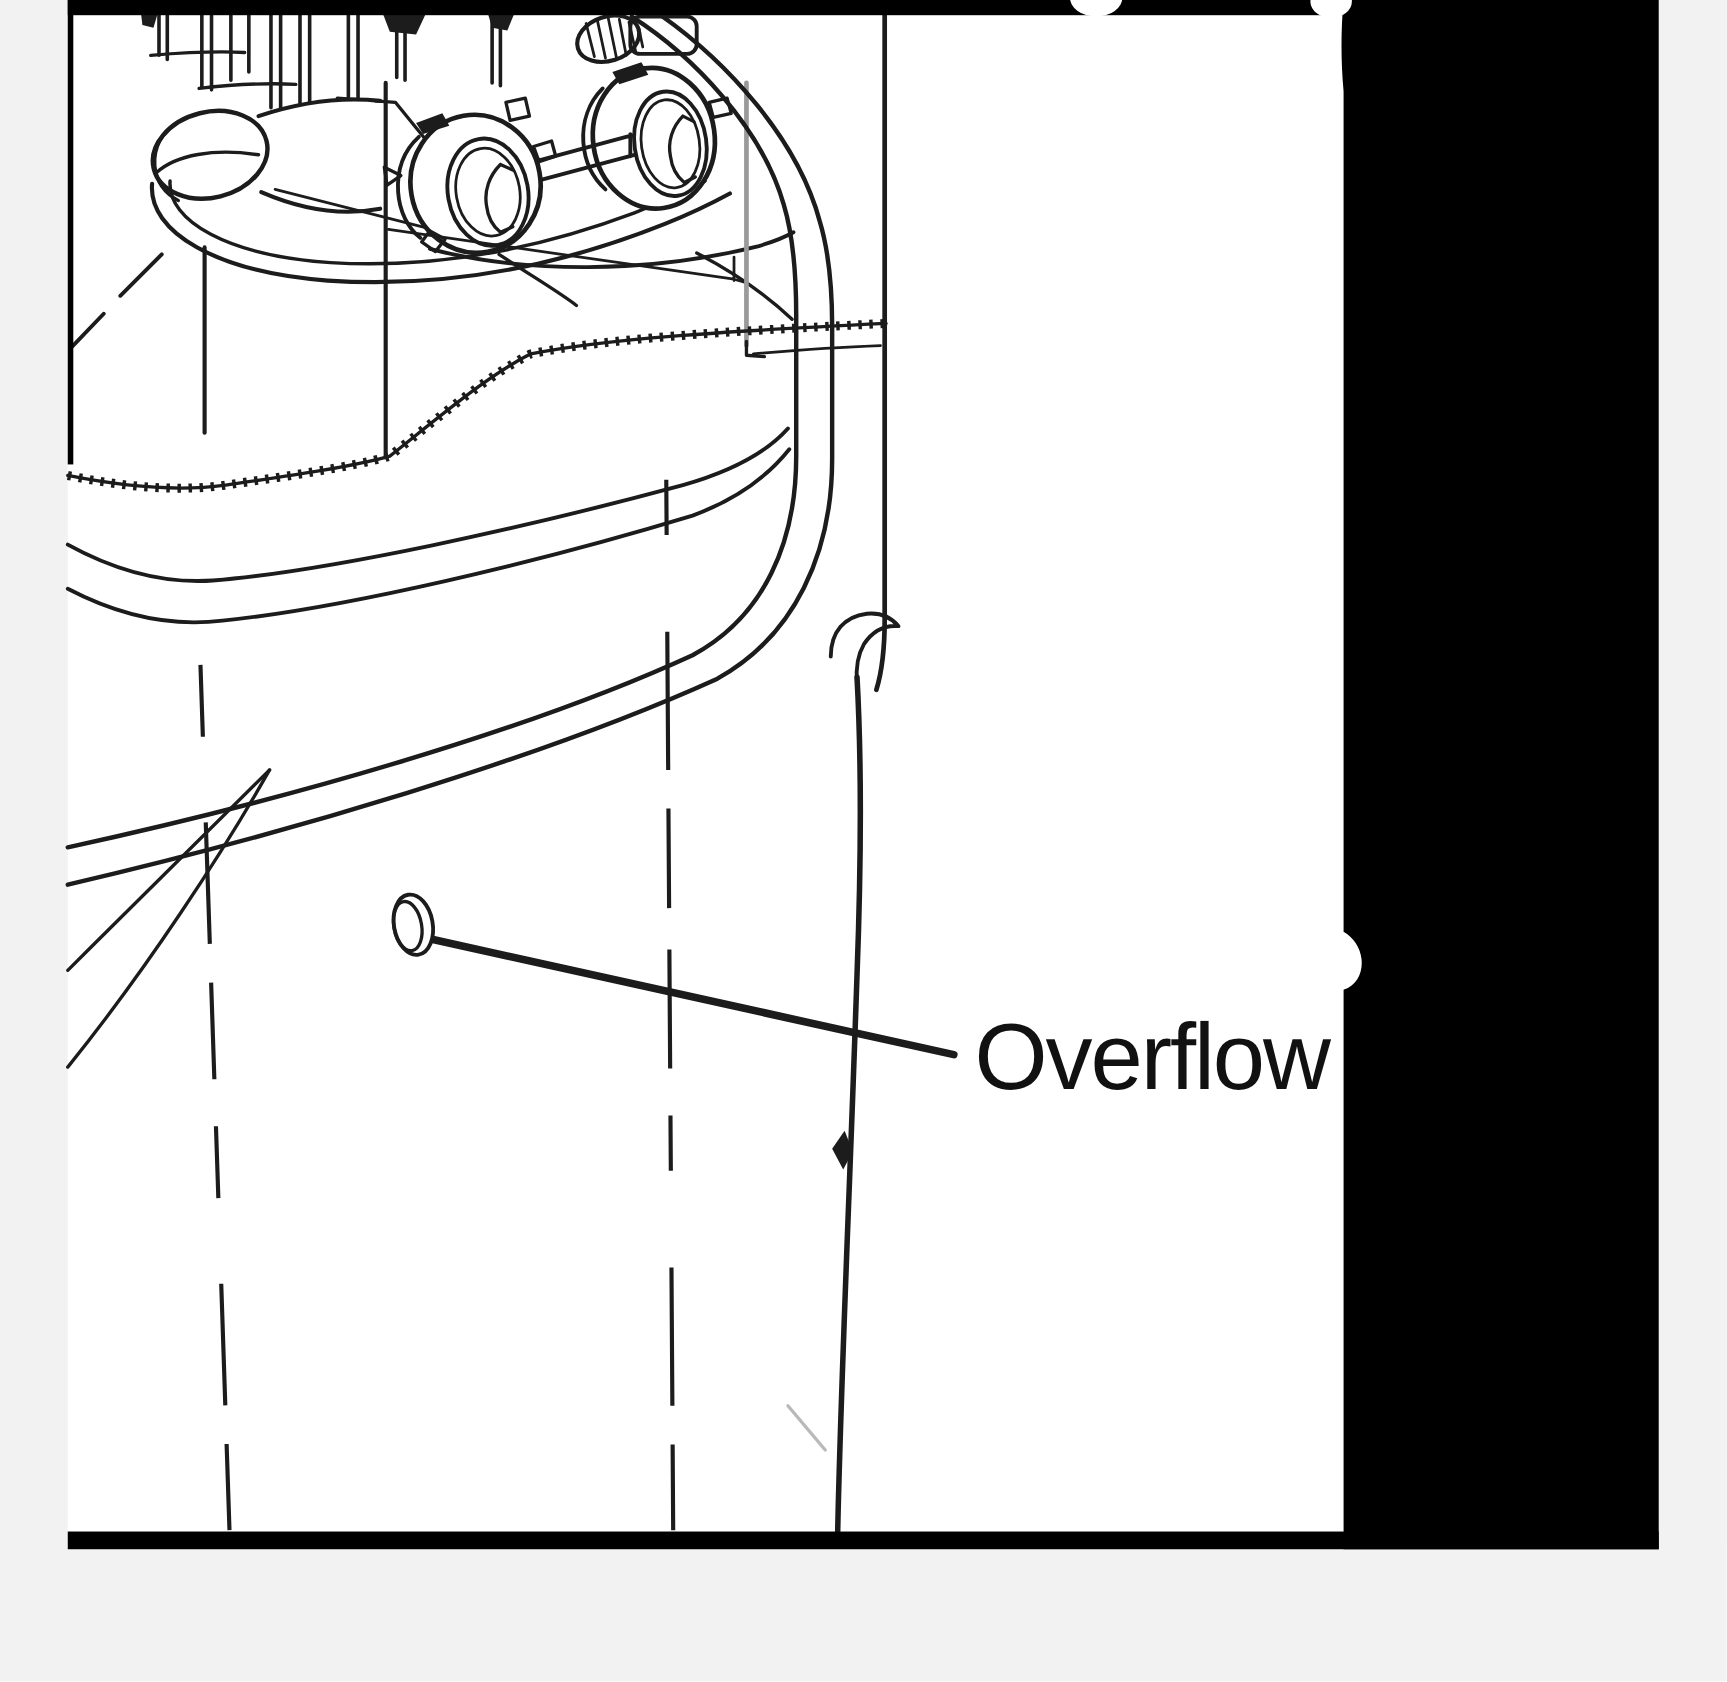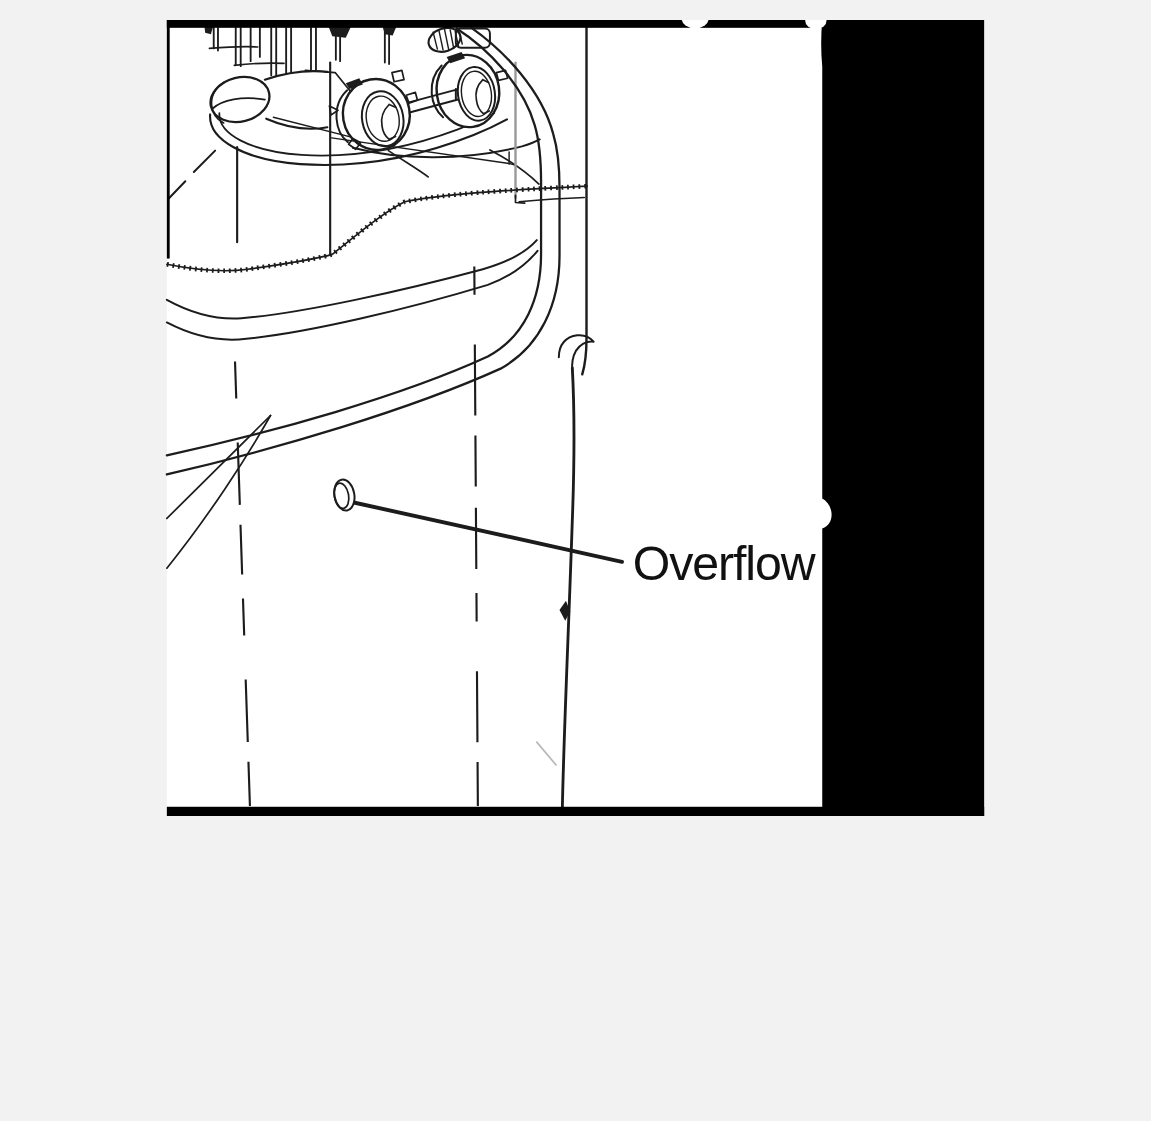--- a/index.html
+++ b/index.html
@@ -1,21 +1,20 @@
 <!DOCTYPE html>
 <html><head>
 <meta charset="utf-8">
 <style>
   html,body{margin:0;padding:0;background:#f2f2f2;}
   .stage{
     position:relative;
-    width:1151px;height:796px;
+    width:1151px;height:1033px;
     overflow:hidden;
     font-family:"Liberation Sans", sans-serif;
-    margin-top:20px;
   }
   .stage svg{display:block;width:100%;height:100%;}
   .callout-text{
     font-family:"Liberation Sans", sans-serif;
     font-size:68px;
     letter-spacing:-1.5px;
   }
 </style>
 </head>
 <body>

